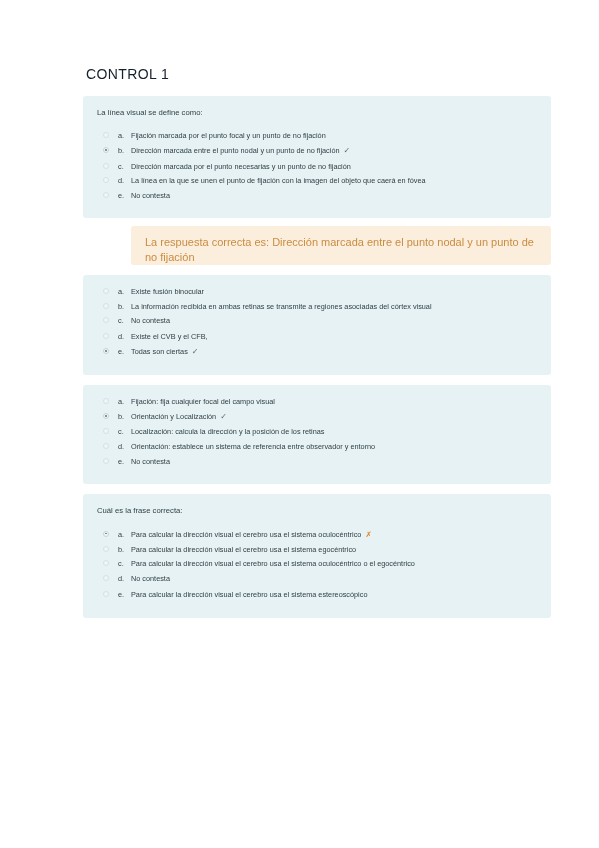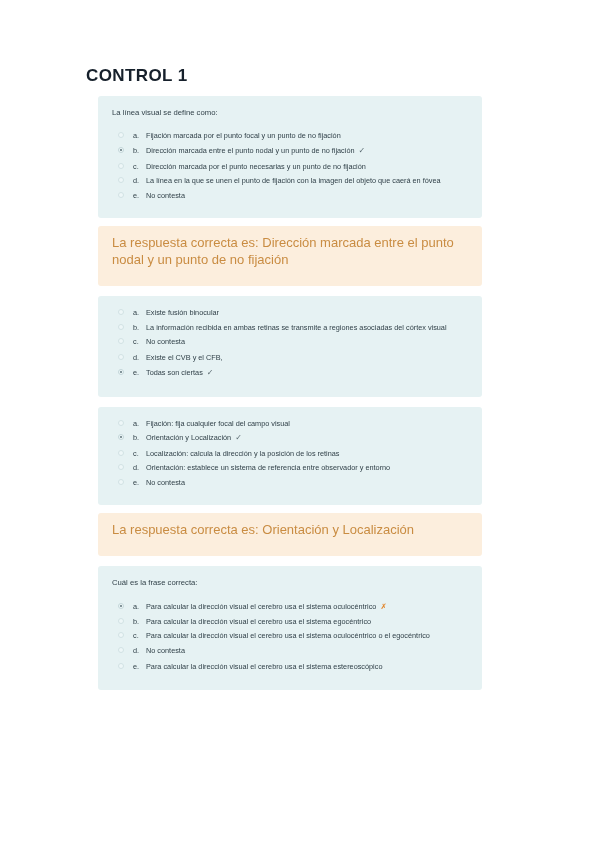--- a/index.html
+++ b/index.html
@@ -18,30 +18,30 @@
     position: absolute;
     left: 0; top: 0;
     width: 599px;
     height: 848px;
     background: #ffffff;
   }
   .doc-title {
     position: absolute;
     left: 86px;
     top: 66px;
-    font-size: 17px;
-    font-weight: bold;
+    font-size: 14px;
+    font-weight: normal;
     letter-spacing: 0.4px;
     color: #16202b;
   }
   .quiz {
     position: absolute;
-    left: 98px;
+    left: 83px;
     top: 96px;
-    width: 384px;
+    width: 468px;
   }
   .qblock {
     background: #e6f2f3;
     border-radius: 3px;
     padding: 12px 14px 13px 14px;
     box-sizing: border-box;
   }
   .qtext {
     font-size: 7.7px;
     color: #2f3f47;
@@ -102,25 +102,26 @@
   .mark {
     margin-left: 4px;
     font-size: 8px;
   }
   .mark.correct { color: #5a6a70; }
   .mark.wrong { color: #e2872e; font-size: 7.5px; }
   .feedback {
     background: #fceedd;
     border-radius: 3px;
     margin-top: 8px;
-    padding: 9px 14px 17px 14px;
-    font-size: 13px;
+    padding: 9px 14px 1px 14px;
+    font-size: 11px;
     color: #c98c42;
     line-height: 1.3;
     box-sizing: border-box;
+    margin-left: 48px;
   }
   .qwrap { margin-bottom: 10px; }
 </style>
 </head>
 <body>
 
 <div class="page">
 
   <div class="doc-title">CONTROL 1</div>
 
@@ -212,21 +213,20 @@
               <span class="letter">d.</span>
               <span class="otext">Orientación: establece un sistema de referencia entre observador y entorno</span>
             </li>
             <li class="opt">
               <span class="radio"></span>
               <span class="letter">e.</span>
               <span class="otext">No contesta</span>
             </li>
           </ul>
         </div>
-        <div class="feedback">La respuesta correcta es: Orientación y Localización</div>
       </div>
       <div class="qwrap">
         <div class="qblock">
           <p class="qtext">Cuál es la frase correcta:</p>
           <ul class="options">
             <li class="opt">
               <span class="radio checked"></span>
               <span class="letter">a.</span>
               <span class="otext">Para calcular la dirección visual el cerebro usa el sistema oculocéntrico<span class="mark wrong">✗</span></span>
             </li>

